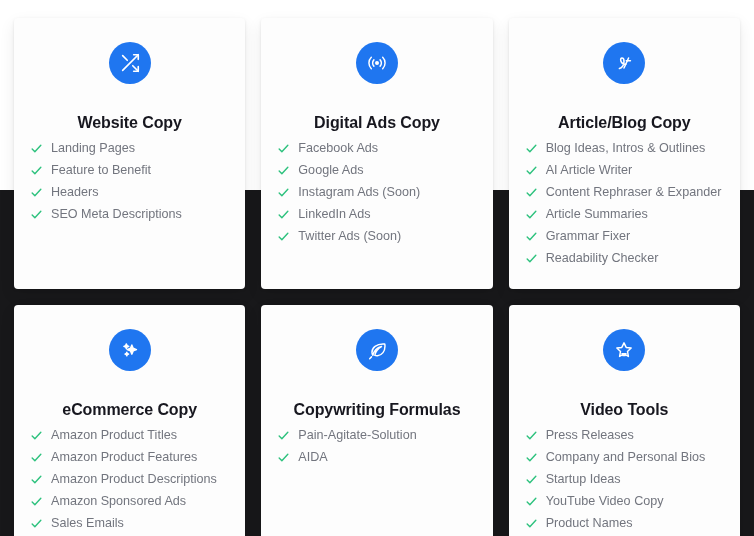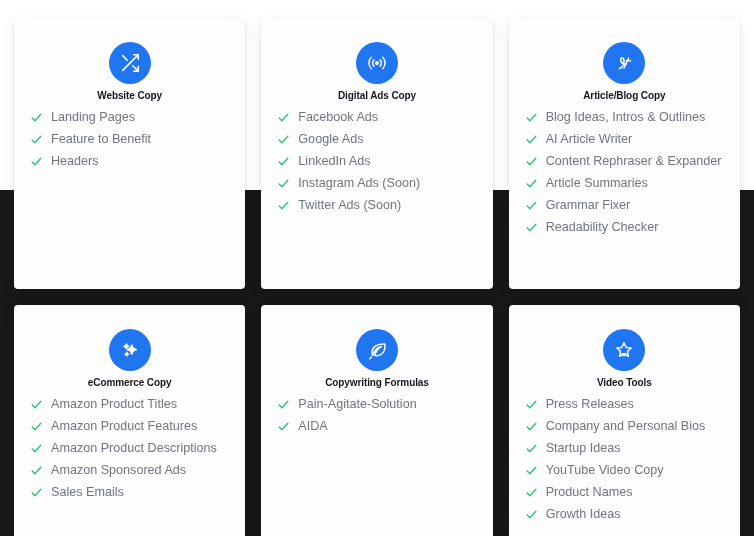--- a/index.html
+++ b/index.html
@@ -65,24 +65,24 @@
     flex: 0 0 auto;
     margin-top: 6px;
   }
   .icon-circle svg {
     width: 22px;
     height: 22px;
     display: block;
   }
 
   .card-title {
-    font-size: 10px;
+    font-size: 16px;
     font-weight: bold;
     color: #17171f;
-    margin-top: 6px;
+    margin-top: 30px;
     margin-bottom: 9px;
     text-align: center;
     letter-spacing: -0.1px;
     white-space: nowrap;
   }
 
   .feature-list {
     list-style: none;
     margin: 0;
     padding: 0;
@@ -153,20 +153,28 @@
         <span class="feature-label">Feature to Benefit</span>
       </li>
       <li class="feature-item">
         <span class="check-icon">
             <svg viewBox="0 0 24 24" fill="none" stroke="#2ec27e" stroke-width="2.6" stroke-linecap="round" stroke-linejoin="round">
               <path d="M4 13l5 5L20 6"></path>
             </svg>
           </span>
         <span class="feature-label">Headers</span>
       </li>
+      <li class="feature-item">
+        <span class="check-icon">
+            <svg viewBox="0 0 24 24" fill="none" stroke="#2ec27e" stroke-width="2.6" stroke-linecap="round" stroke-linejoin="round">
+              <path d="M4 13l5 5L20 6"></path>
+            </svg>
+          </span>
+        <span class="feature-label">SEO Meta Descriptions</span>
+      </li>
     </ul>
   </div>
 
   <div class="card">
     <div class="icon-circle">
       <svg viewBox="0 0 24 24" fill="none" stroke="#ffffff" stroke-width="1.6" stroke-linecap="round" stroke-linejoin="round">
         <circle cx="12" cy="12" r="2.2" fill="#ffffff" stroke="none"></circle>
         <path d="M8.6 8.6a4.8 4.8 0 000 6.8"></path>
         <path d="M15.4 8.6a4.8 4.8 0 010 6.8"></path>
         <path d="M5.8 5.8a8.7 8.7 0 000 12.4"></path>
@@ -190,29 +198,29 @@
             </svg>
           </span>
         <span class="feature-label">Google Ads</span>
       </li>
       <li class="feature-item">
         <span class="check-icon">
             <svg viewBox="0 0 24 24" fill="none" stroke="#2ec27e" stroke-width="2.6" stroke-linecap="round" stroke-linejoin="round">
               <path d="M4 13l5 5L20 6"></path>
             </svg>
           </span>
+        <span class="feature-label">Instagram Ads (Soon)</span>
+      </li>
+      <li class="feature-item">
+        <span class="check-icon">
+            <svg viewBox="0 0 24 24" fill="none" stroke="#2ec27e" stroke-width="2.6" stroke-linecap="round" stroke-linejoin="round">
+              <path d="M4 13l5 5L20 6"></path>
+            </svg>
+          </span>
         <span class="feature-label">LinkedIn Ads</span>
-      </li>
-      <li class="feature-item">
-        <span class="check-icon">
-            <svg viewBox="0 0 24 24" fill="none" stroke="#2ec27e" stroke-width="2.6" stroke-linecap="round" stroke-linejoin="round">
-              <path d="M4 13l5 5L20 6"></path>
-            </svg>
-          </span>
-        <span class="feature-label">Instagram Ads (Soon)</span>
       </li>
       <li class="feature-item">
         <span class="check-icon">
             <svg viewBox="0 0 24 24" fill="none" stroke="#2ec27e" stroke-width="2.6" stroke-linecap="round" stroke-linejoin="round">
               <path d="M4 13l5 5L20 6"></path>
             </svg>
           </span>
         <span class="feature-label">Twitter Ads (Soon)</span>
       </li>
     </ul>

